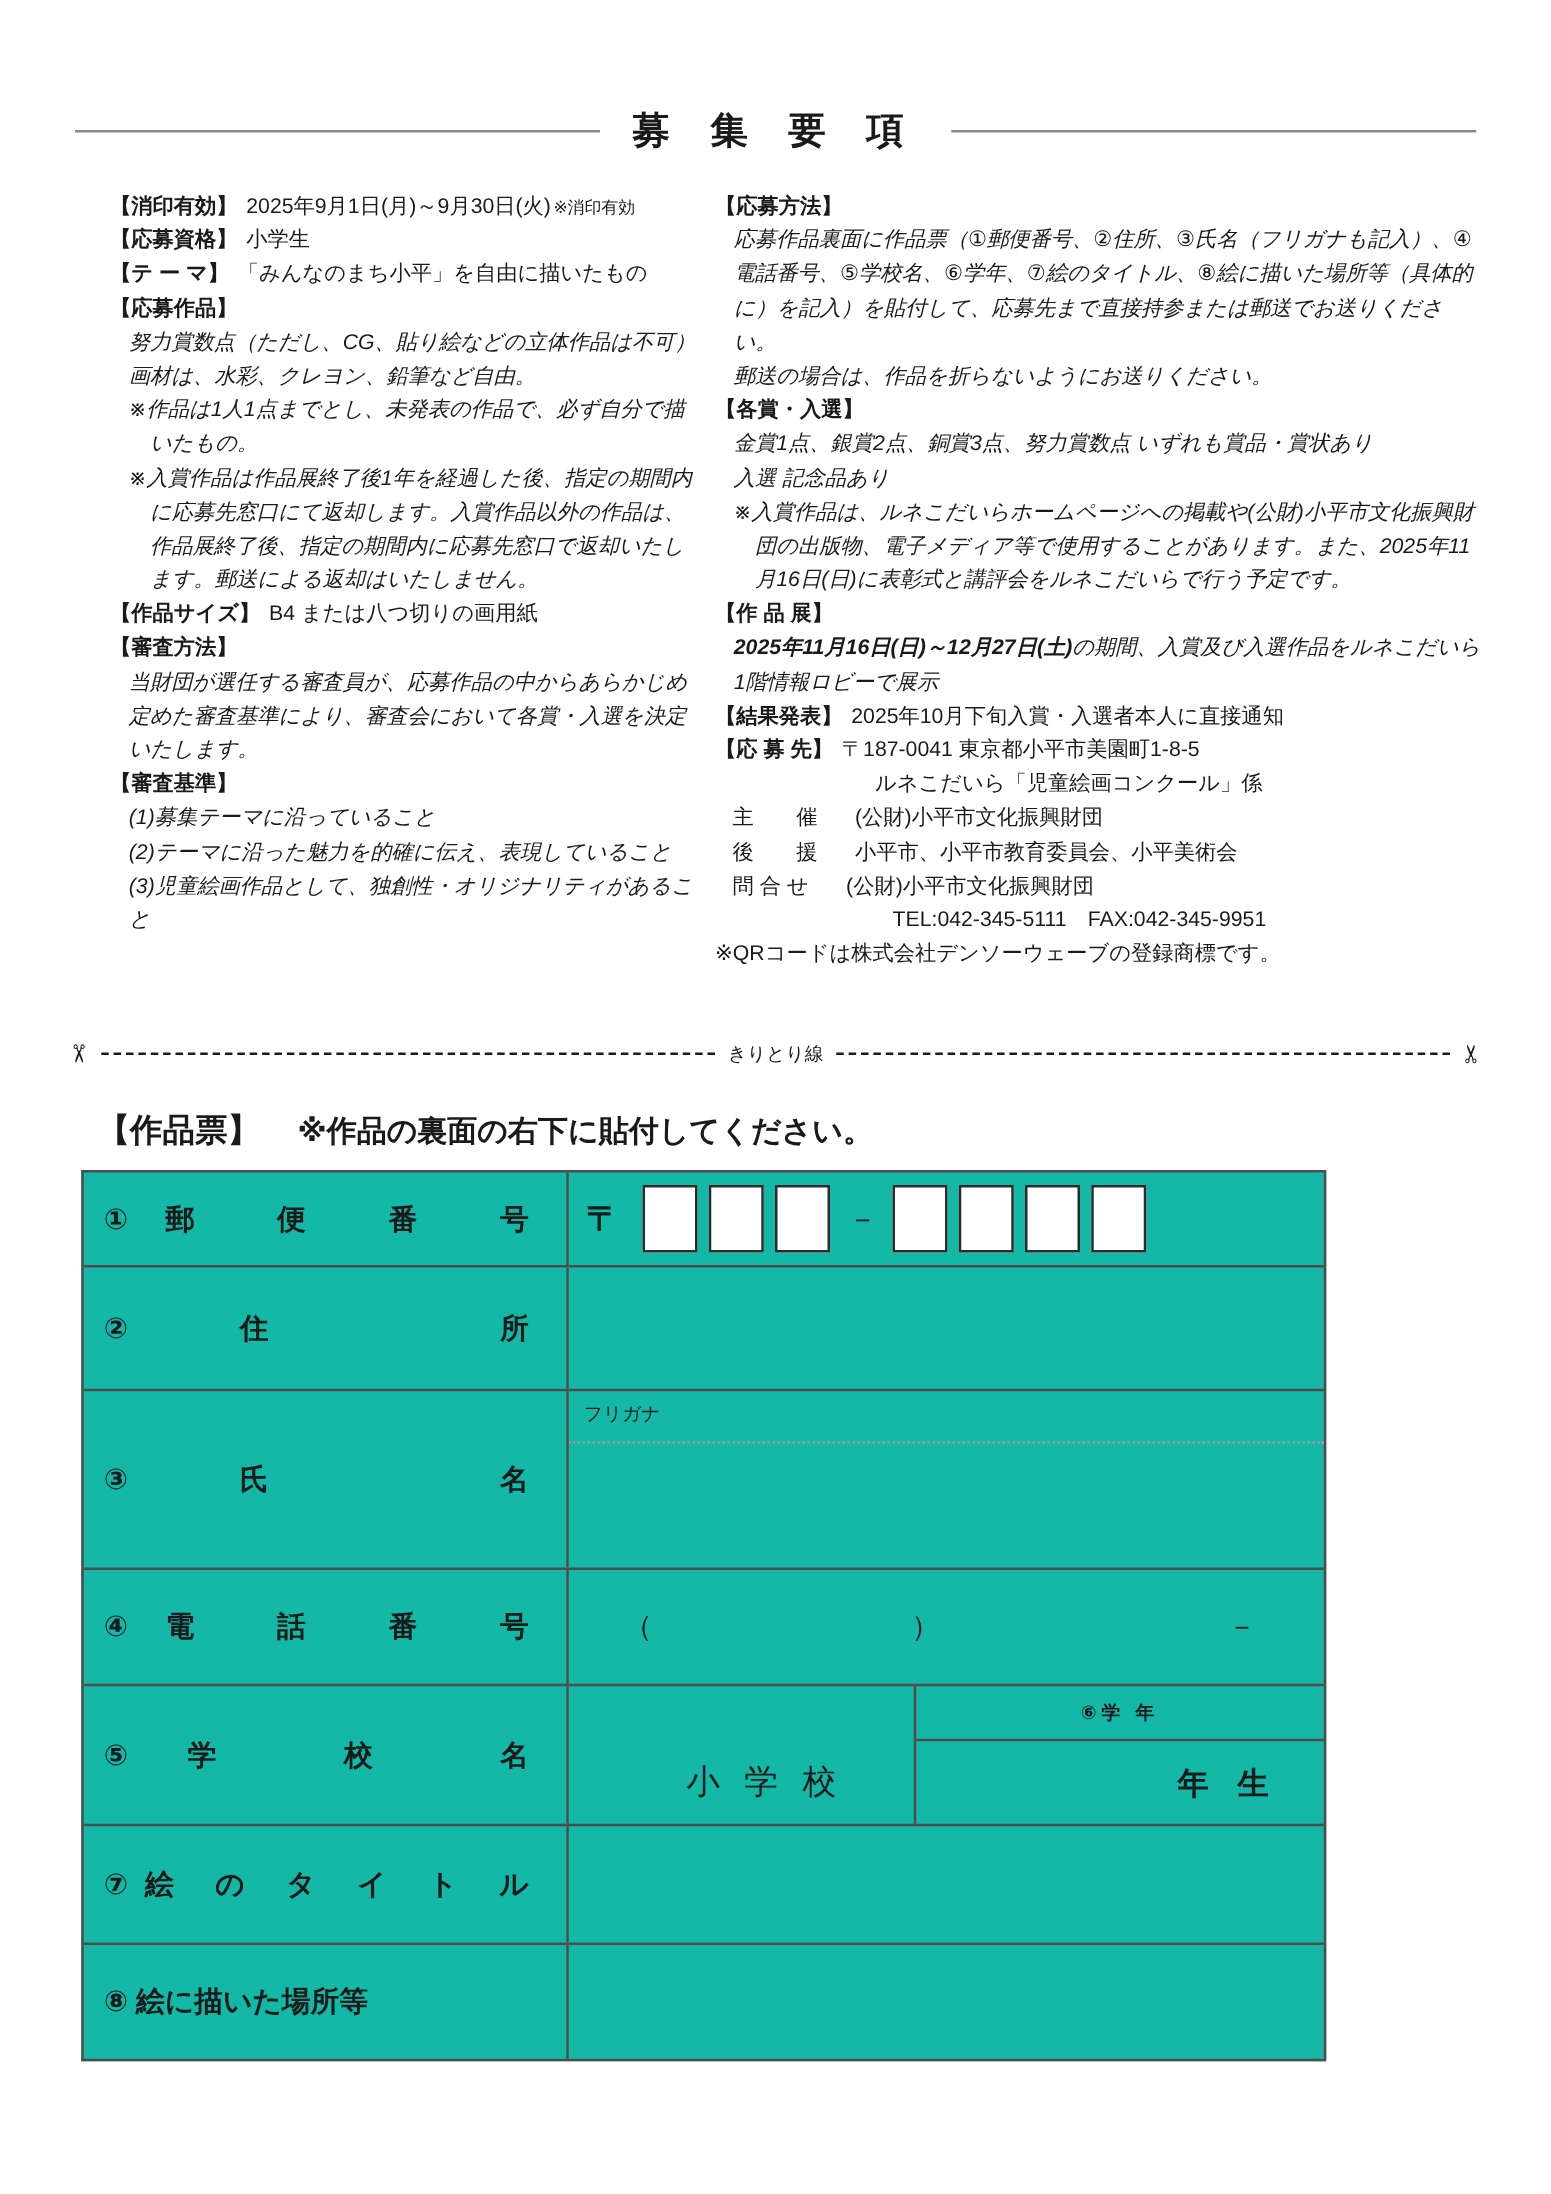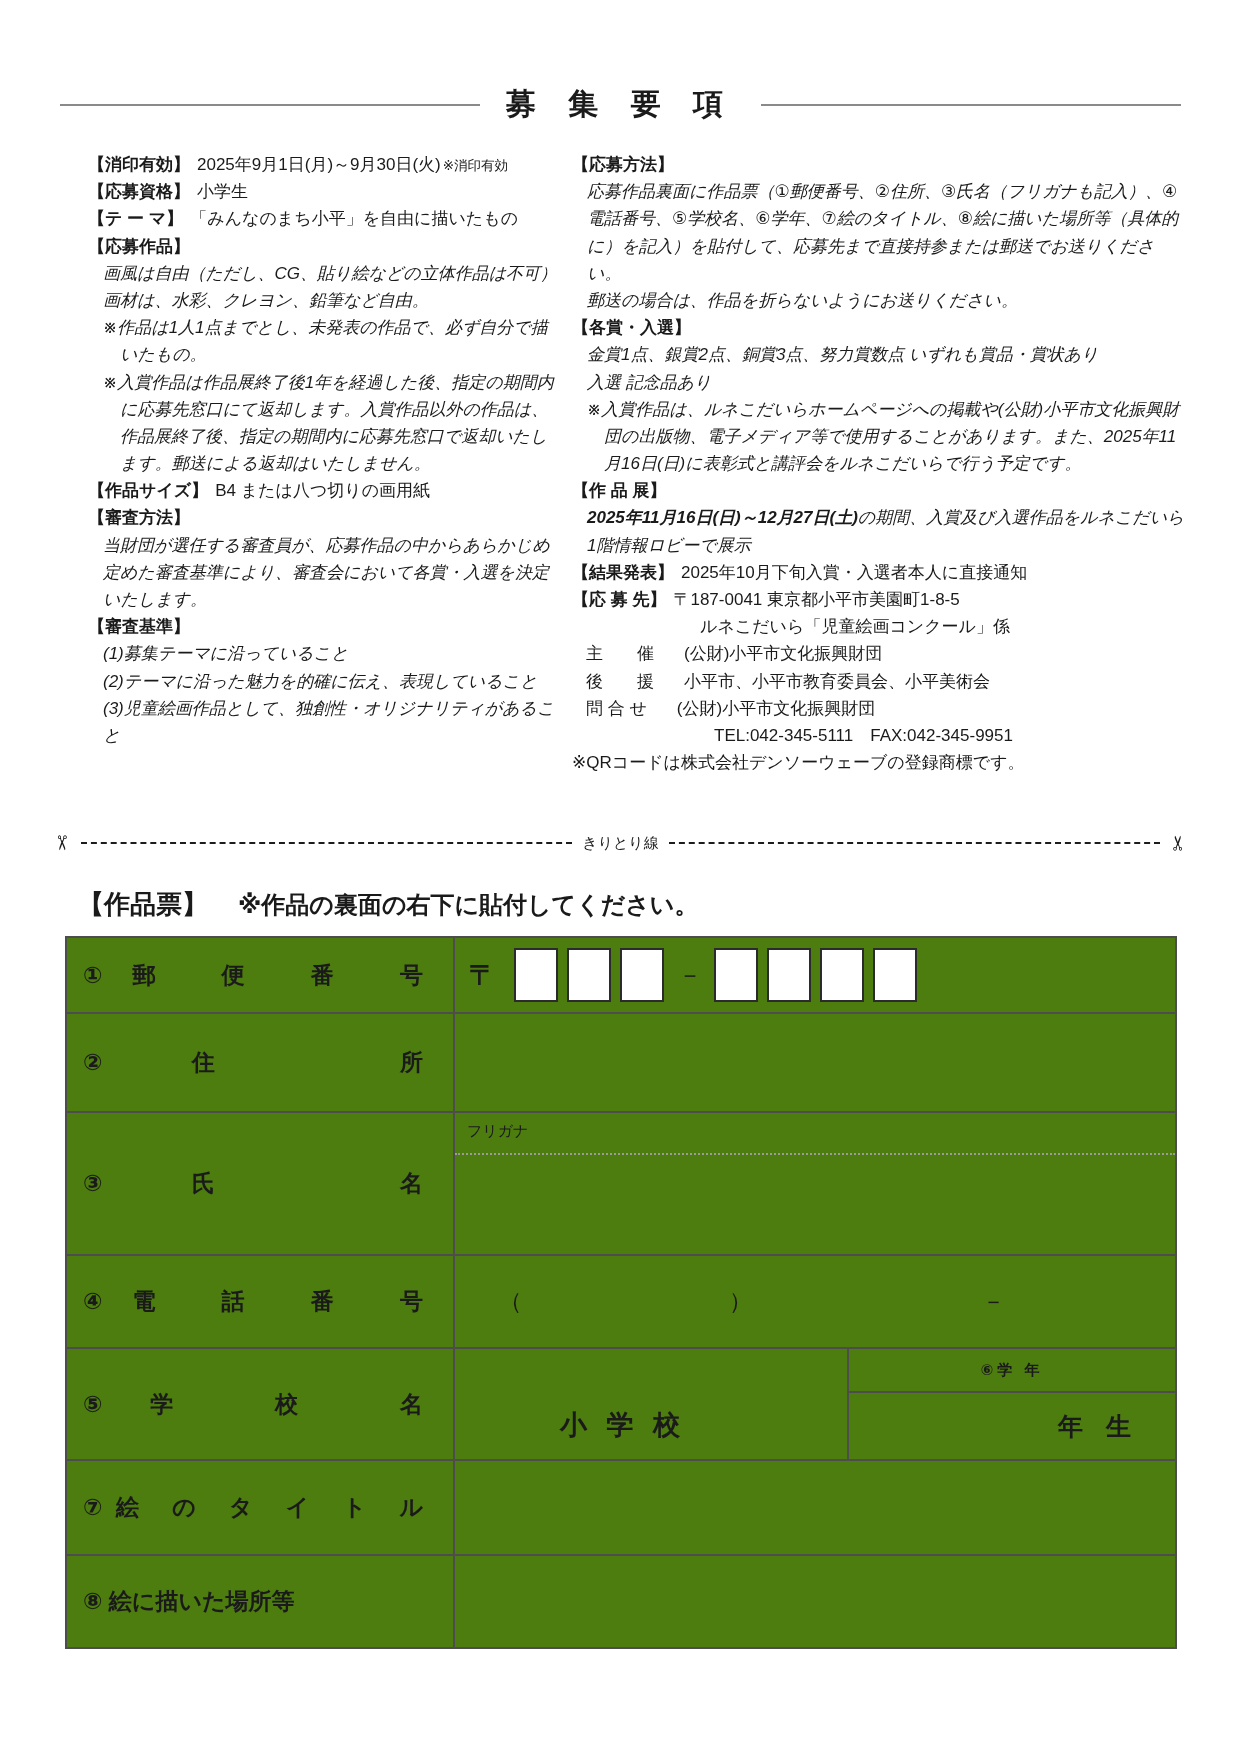--- a/index.html
+++ b/index.html
@@ -32,21 +32,21 @@
   .cutline{display:flex;align-items:center;margin:68px 54px 0;}
   .cut-dash{flex:1;border-top:2.5px dashed #1c1c1c;height:0;margin:0 10px;}
   .cut-label{font-size:15px;white-space:nowrap;}
   .scissors{font-size:20px;line-height:1;transform:rotate(90deg);}
   .scissors.right{transform:rotate(-90deg);}
   
   .form-head{margin:34px 0 0 78px;display:flex;align-items:baseline;font-weight:bold;}
   .fh1{font-size:26px;margin-right:30px;}
   .fh2{font-size:24px;}
   
-  .ftable{margin:14px 0 0 65px;width:1112px;border:2.5px solid #4d4d4d;box-sizing:border-box;background:#4d7c0f;}
+  .ftable{margin:14px 0 0 65px;width:996px;border:2.5px solid #4d4d4d;box-sizing:border-box;background:#14b8a6;}
   .frow{display:flex;border-top:2.5px solid #4d4d4d;box-sizing:border-box;}
   .frow:first-child{border-top:none;}
   .flabel{width:388px;flex:none;border-right:2.5px solid #4d4d4d;display:flex;align-items:center;
           padding:0 30px 0 16px;font-weight:bold;font-size:23px;box-sizing:border-box;}
   .spread{flex:1;text-align:justify;text-align-last:justify;}
   .fvalue{flex:1;position:relative;box-sizing:border-box;}
   .r-postal{height:74px;}
   .r-address{height:99px;}
   .r-name{height:143px;}
   .r-phone{height:93px;}
@@ -56,21 +56,21 @@
   .postal-fill{display:flex;align-items:center;height:100%;padding-left:14px;}
   .postal-mark{font-size:27px;font-weight:bold;margin-right:18px;}
   .pbox{width:44px;height:54px;border:2.5px solid #2b2b2b;background:#fff;margin-right:9px;box-sizing:border-box;}
   .pdash{font-size:24px;margin:0 12px 0 5px;}
   .furigana-strip{height:42px;border-bottom:2px dotted #9a9a9a;font-size:15px;
                   padding:9px 0 0 12px;box-sizing:border-box;}
   .name-main{height:99px;}
   .phone-fill{display:flex;align-items:center;height:100%;padding-left:44px;font-size:23px;white-space:pre;}
   .school-flex{display:flex;height:100%;}
   .school-main{flex:1;border-right:2.5px solid #4d4d4d;display:flex;align-items:flex-end;
-               justify-content:center;padding:0 56px 16px 0;font-size:27px;font-weight:bold;letter-spacing:6px;}
+               justify-content:flex-end;padding:0 56px 16px 0;font-size:27px;font-weight:normal;letter-spacing:6px;}
   .grade-col{width:326px;flex:none;display:flex;flex-direction:column;}
   .grade-head{height:44px;border-bottom:2.5px solid #4d4d4d;display:flex;align-items:center;
               justify-content:center;font-size:15px;font-weight:bold;letter-spacing:4px;box-sizing:border-box;}
   .grade-body{flex:1;display:flex;align-items:center;justify-content:flex-end;
               padding-right:36px;font-size:25px;font-weight:bold;letter-spacing:8px;}
 </style>
 </head>
 <body>
 
 <div class="page">
@@ -89,21 +89,21 @@
       </p>
       <p class="hline">
         <span class="h">【応募資格】</span><span class="t">小学生</span>
       </p>
       <p class="hline">
         <span class="h">【テ ー マ】</span><span class="t">「みんなのまち小平」を自由に描いたもの</span>
       </p>
       <p class="hline">
         <span class="h">【応募作品】</span>
       </p>
-      <p class="body">画風は自由（ただし、CG、貼り絵などの立体作品は不可）</p>
+      <p class="body">努力賞数点（ただし、CG、貼り絵などの立体作品は不可）</p>
       <p class="body">画材は、水彩、クレヨン、鉛筆など自由。</p>
       <p class="body hang">※作品は1人1点までとし、未発表の作品で、必ず自分で描いたもの。</p>
       <p class="body hang">※入賞作品は作品展終了後1年を経過した後、指定の期間内に応募先窓口にて返却します。入賞作品以外の作品は、作品展終了後、指定の期間内に応募先窓口で返却いたします。郵送による返却はいたしません。</p>
       <p class="hline">
         <span class="h">【作品サイズ】</span><span class="t">B4 または八つ切りの画用紙</span>
       </p>
       <p class="hline">
         <span class="h">【審査方法】</span>
       </p>
       <p class="body">当財団が選任する審査員が、応募作品の中からあらかじめ定めた審査基準により、審査会において各賞・入選を決定いたします。</p>

